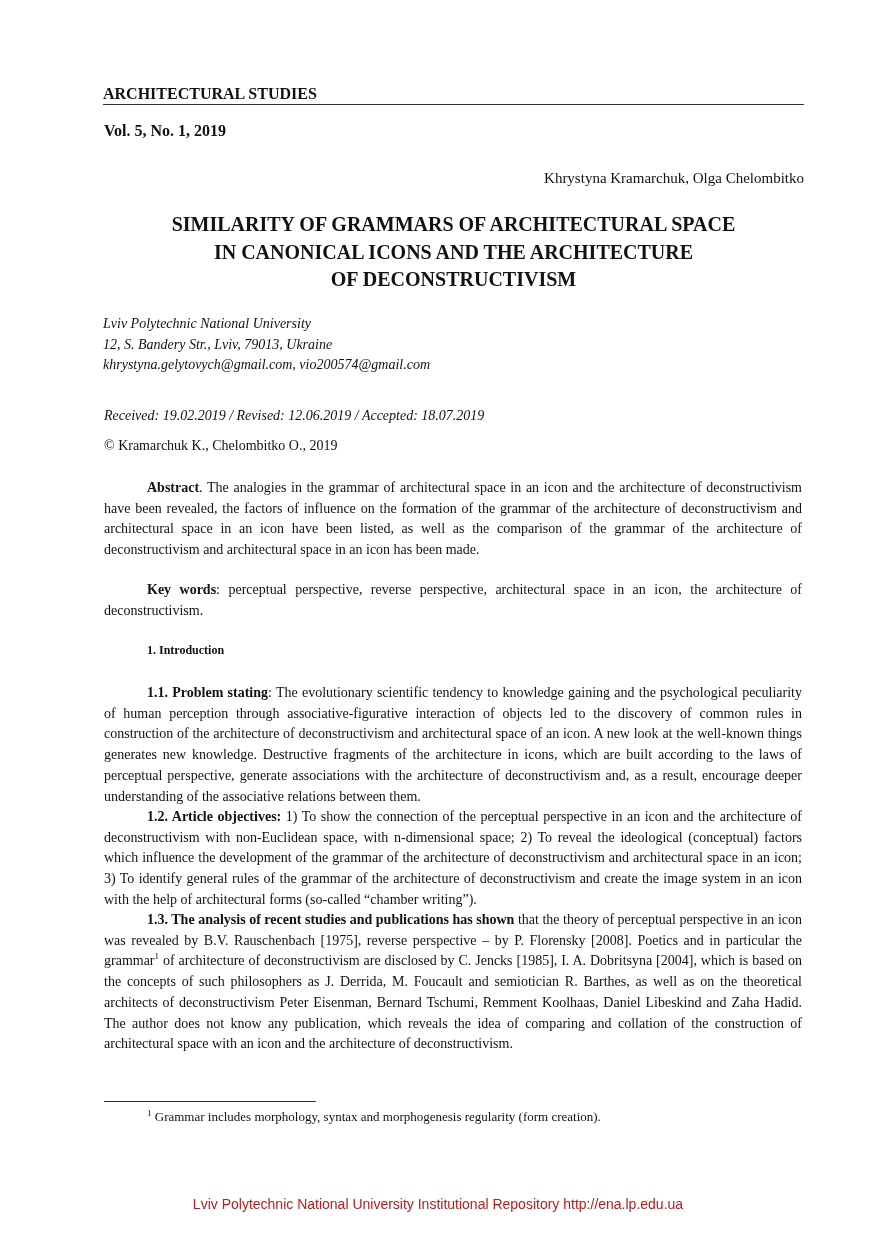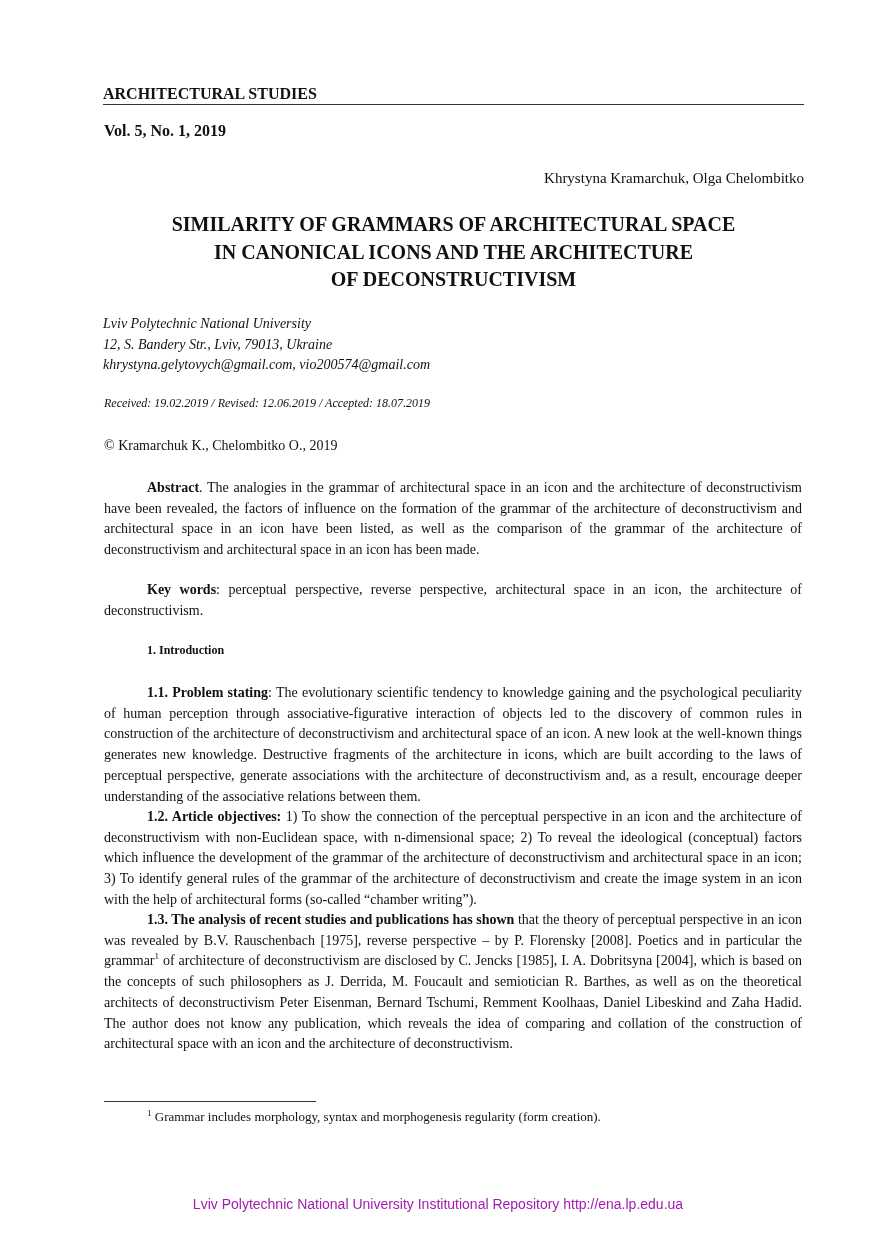--- a/index.html
+++ b/index.html
@@ -11,37 +11,37 @@
   .header-rule { position: absolute; left: 103px; top: 104px; width: 701px; height: 0;
          border-top: 1px solid #333; }
   .volume { position: absolute; left: 104px; top: 122px; font-weight: bold; font-size: 16px; }
   .authors { position: absolute; left: 103px; top: 170px; width: 701px; text-align: right;
          font-size: 15px; }
   .title { position: absolute; left: 103px; top: 211px; width: 701px; text-align: center;
          font-weight: bold; font-size: 20px; line-height: 27.5px; font-family: Liberation Serif, serif; }
   .title div { white-space: nowrap; }
   .affil { position: absolute; left: 103px; top: 314px; width: 701px; text-align: left;
          font-style: italic; font-size: 14px; line-height: 20.5px; }
-  .dates { position: absolute; left: 104px; top: 396px; font-style: italic; font-size: 12px; }
+  .dates { position: absolute; left: 104px; top: 408px; font-style: italic; font-size: 14px; }
   .copyright { position: absolute; left: 104px; top: 438px; font-size: 14px; }
   .para { position: absolute; left: 104px; width: 698px; font-size: 14px; line-height: 20.7px;
          text-align: justify; text-indent: 43px; margin: 0; }
   .para b { font-weight: bold; }
   .abstract { top: 478px; }
   .keywords { top: 580px; }
   .section-title { position: absolute; left: 147px; top: 643px; font-weight: bold; font-size: 12px; }
   .p11 { top: 683px; }
   .p12 { top: 807px; }
   .p13 { top: 910px; }
   sup { font-size: 9px; line-height: 0; }
   .fn-rule { position: absolute; left: 104px; top: 1101px; width: 212px; height: 0;
          border-top: 1px solid #333; }
   .footnote { position: absolute; left: 147px; top: 1109px; font-size: 13px; }
   .repo { position: absolute; left: 0; top: 1196px; width: 876px; text-align: center;
-         font-family: "Liberation Sans", sans-serif; font-size: 14px; color: #a21caf; }
+         font-family: "Liberation Sans", sans-serif; font-size: 14px; color: #b91c1c; }
 </style>
 </head>
 <body>
 
 <div class="page">
 
   <div class="journal-header">ARCHITECTURAL STUDIES</div>
   <div class="header-rule"></div>
 
   <div class="volume">Vol. 5, No. 1, 2019</div>

